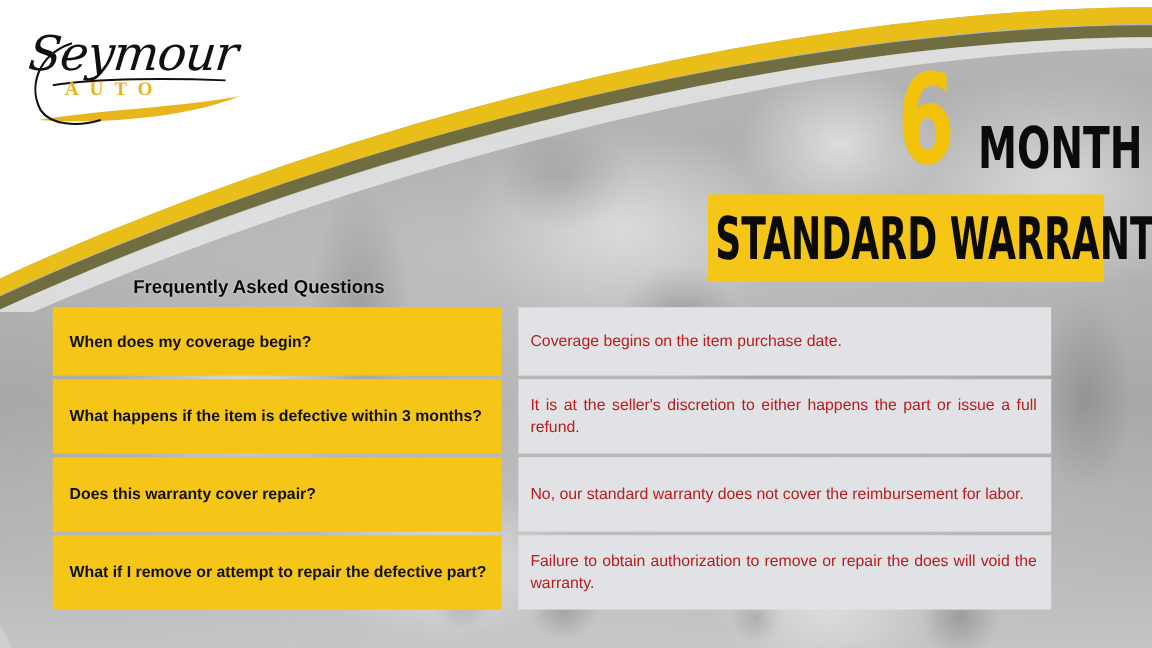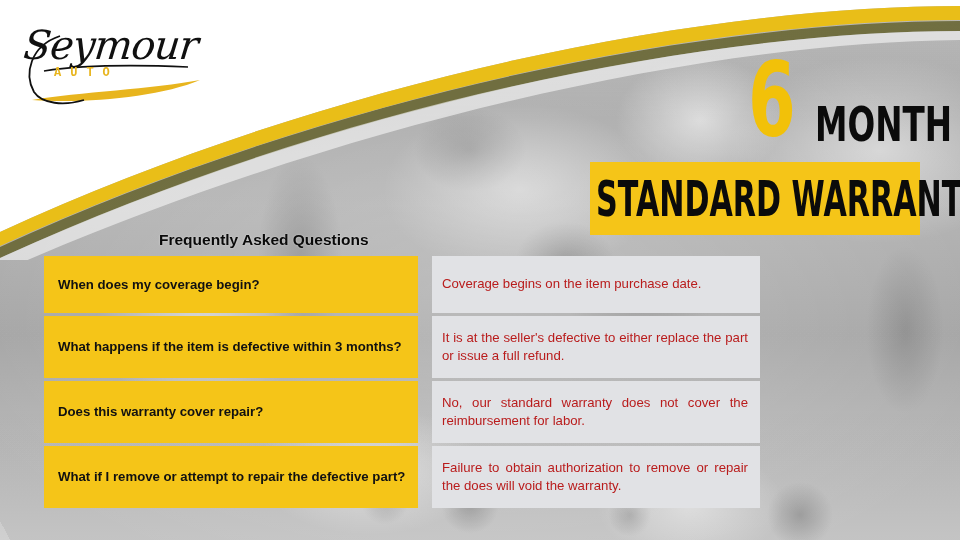--- a/index.html
+++ b/index.html
@@ -76,22 +76,22 @@
     font-size: 40px;
     color: #101010;
     letter-spacing: -1px;
     transform: skewX(-6deg);
     white-space: nowrap;
   }
   .logo-auto {
     position: absolute;
     left: 36px;
     top: 44px;
-    font-family: Liberation Mono, monospace;
-    font-size: 12px;
+    font-family: Liberation Serif, serif;
+    font-size: 16px;
     font-weight: bold;
     letter-spacing: 9px;
     color: #e8b51e;
     white-space: nowrap;
   }
 
   
   .badge-6 {
     position: absolute;
     left: 748px;
@@ -145,27 +145,26 @@
   
   .faq-heading {
     position: absolute;
     left: 111px;
     top: 231px;
     font-size: 15.5px;
     font-weight: bold;
     color: #0a0a0a;
     white-space: nowrap;
     text-shadow: 0 0 2px rgba(255,255,255,0.55);
-    margin-left: 48px;
   }
   .faq-table {
     position: absolute;
     left: 44px;
     top: 256px;
-    width: 716px;
+    width: 832px;
   }
   .faq-row {
     display: flex;
     align-items: stretch;
     margin-bottom: 3px;
   }
   .faq-row:last-child { margin-bottom: 0; }
   .faq-q {
     width: 374px;
     flex: 0 0 374px;
@@ -245,21 +244,21 @@
 
     <div class="faq-row r1">
       <div class="faq-q">When does my coverage begin?</div>
       <div class="faq-gap"></div>
       <div class="faq-a">Coverage begins on the item purchase date.</div>
     </div>
 
     <div class="faq-row r2">
       <div class="faq-q">What happens if the item is defective within 3 months?</div>
       <div class="faq-gap"></div>
-      <div class="faq-a">It is at the seller's defective to either replace the part or issue a full refund.</div>
+      <div class="faq-a">It is at the seller's discretion to either happens the part or issue a full refund.</div>
     </div>
 
     <div class="faq-row r3">
       <div class="faq-q">Does this warranty cover repair?</div>
       <div class="faq-gap"></div>
       <div class="faq-a">No, our standard warranty does not cover the reimbursement for labor.</div>
     </div>
 
     <div class="faq-row r4">
       <div class="faq-q">What if I remove or attempt to repair the defective part?</div>

